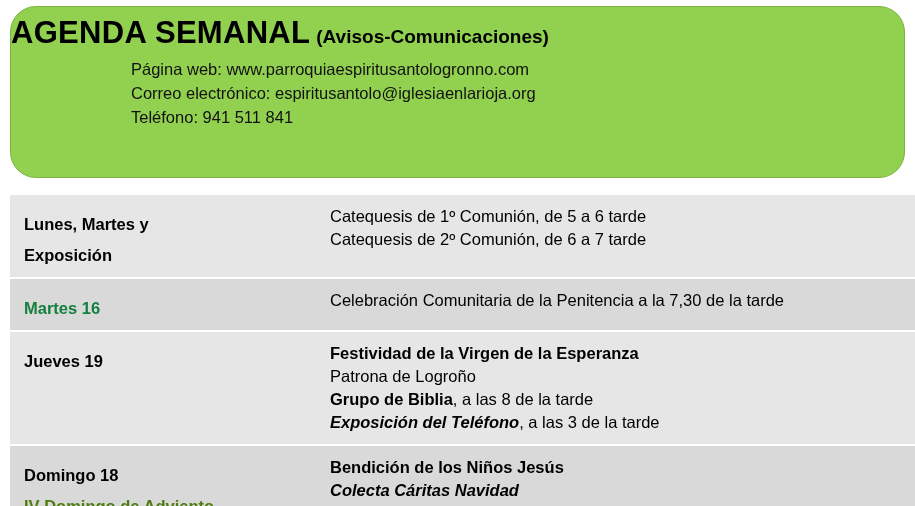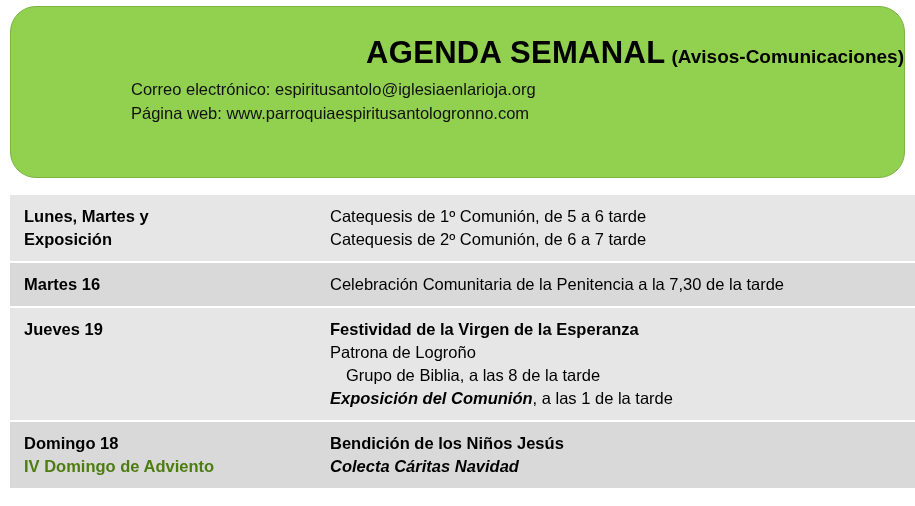--- a/index.html
+++ b/index.html
@@ -27,22 +27,22 @@
     left: 10px;
     top: 6px;
     width: 895px;
     height: 172px;
     background: #92d050;
     border: 1px solid #7cb342;
     border-radius: 26px;
     box-sizing: border-box;
   }
   .banner-title-row {
-    text-align: right;
-    margin-top: 28px;
+    text-align: left;
+    margin-top: 8px;
     white-space: nowrap;
   }
   .banner-title {
     font-size: 31px;
     font-weight: bold;
     letter-spacing: 0.3px;
   }
   .banner-subtitle {
     font-size: 19px;
     font-weight: bold;
@@ -78,42 +78,44 @@
     font-size: 16.5px;
     line-height: 23px;
   }
   .col-day { width: 280px; }
   .col-desc { width: 615px; padding-left: 18px; }
 
   .day-label {
     font-weight: bold;
     font-size: 16.5px;
     line-height: 23px;
+    margin-top: 8px;
   }
-  .day-label.red { color: #000000; }
+  .day-label.red { color: #15803d; }
   .day-label.purple { color: #4d7c0f; }
 
   .desc-line { font-size: 16.5px; line-height: 23px; }
   .desc-line.bold { font-weight: bold; }
   .desc-line.italic-bold { font-style: italic; font-weight: bold; }
-  .desc-line .bold-part { font-weight: normal; margin-left: 16px; }
+  .desc-line .bold-part { font-weight: bold; }
   .desc-line .italic-bold-part { font-style: italic; font-weight: bold; }
 </style>
 </head>
 <body>
 
 <div class="page">
 
   <div class="banner">
     <div class="banner-title-row">
       <span class="banner-title">AGENDA SEMANAL</span><span class="banner-subtitle">(Avisos-Comunicaciones)</span>
     </div>
     <div class="banner-lines">
+      <div class="banner-line">Página web: www.parroquiaespiritusantologronno.com</div>
       <div class="banner-line">Correo electrónico: espiritusantolo@iglesiaenlarioja.org</div>
-      <div class="banner-line">Página web: www.parroquiaespiritusantologronno.com</div>
+      <div class="banner-line">Teléfono: 941 511 841</div>
     </div>
   </div>
 
   <table class="table">
     <tbody>
       <tr class="band-a">
         <td class="col-day">
           <div class="day-label">Lunes, Martes y</div>
           <div class="day-label">Exposición</div>
         </td>
@@ -133,21 +135,21 @@
       </tr>
 
       <tr class="band-a">
         <td class="col-day">
           <div class="day-label">Jueves 19</div>
         </td>
         <td class="col-desc">
           <div class="desc-line bold">Festividad de la Virgen de la Esperanza</div>
           <div class="desc-line">Patrona de Logroño</div>
           <div class="desc-line"><span class="bold-part">Grupo de Biblia</span><span>, a las 8 de la tarde</span></div>
-          <div class="desc-line"><span class="italic-bold-part">Exposición del Comunión</span><span>, a las 1 de la tarde</span></div>
+          <div class="desc-line"><span class="italic-bold-part">Exposición del Teléfono</span><span>, a las 3 de la tarde</span></div>
         </td>
       </tr>
 
       <tr class="band-b">
         <td class="col-day">
           <div class="day-label">Domingo 18</div>
           <div class="day-label purple">IV Domingo de Adviento</div>
         </td>
         <td class="col-desc">
           <div class="desc-line bold">Bendición de los Niños Jesús</div>

